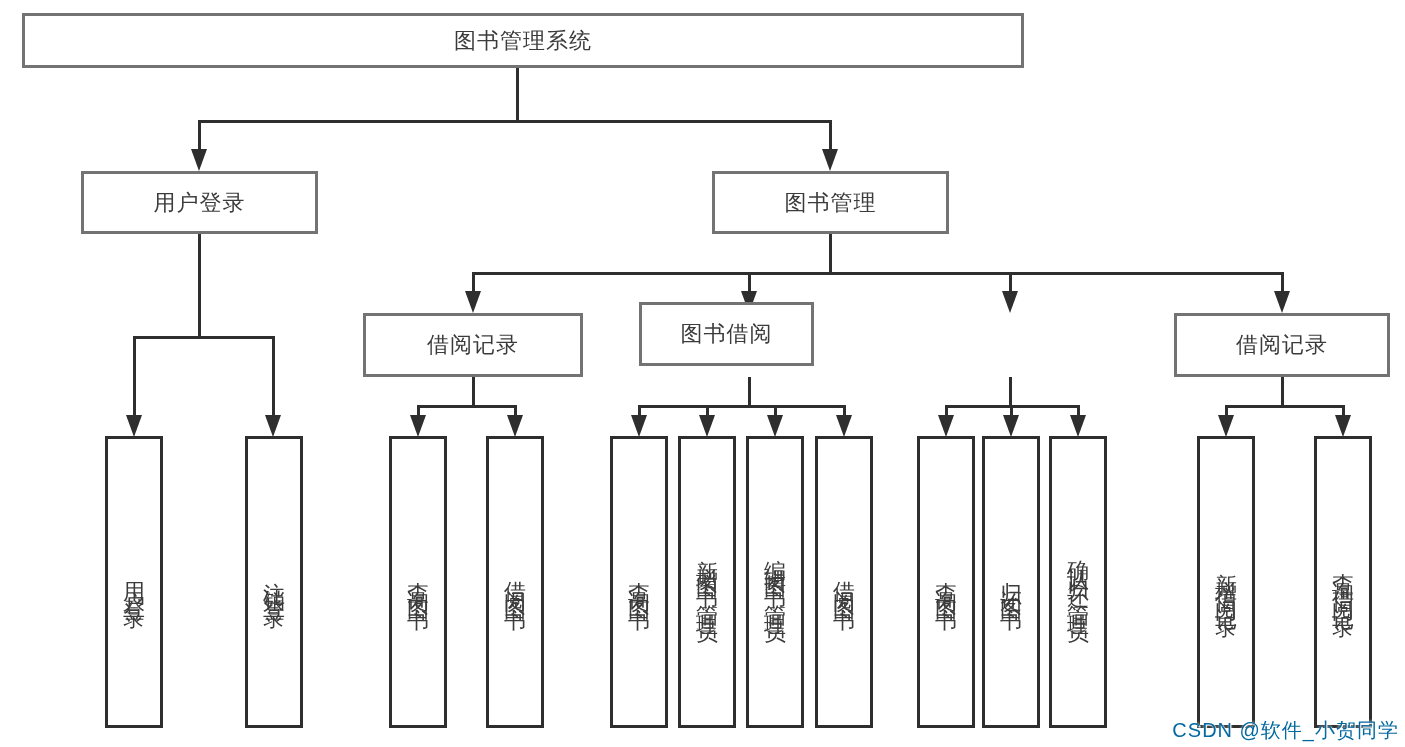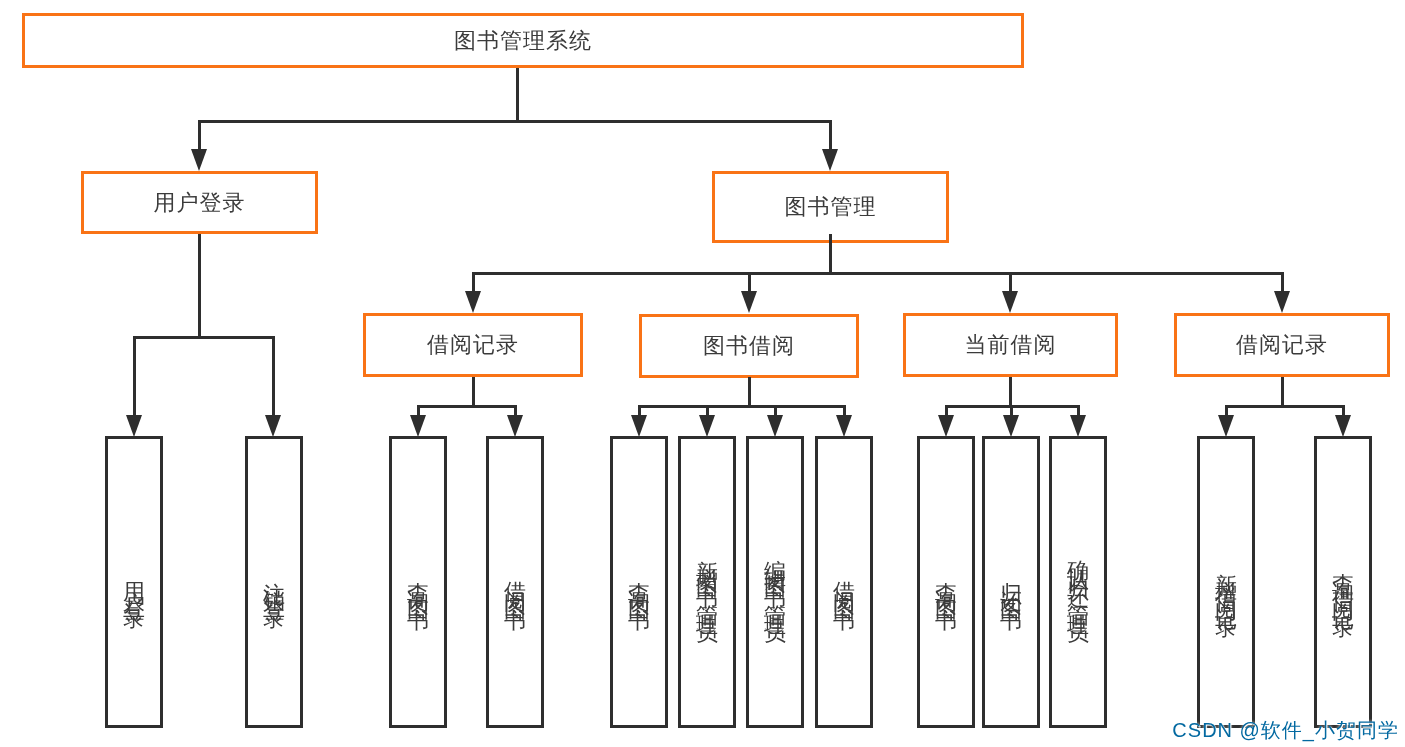--- a/index.html
+++ b/index.html
@@ -7,21 +7,21 @@
     position:relative;
     width:1405px;height:747px;
     background:#ffffff;
     font-family:"Liberation Sans", sans-serif;
     color:#3b3b3b;
     overflow:hidden;
   }
   .box{
     position:absolute;
     box-sizing:border-box;
-    border:3px solid #f97316;
+    border:3px solid #737373;
     background:#ffffff;
     display:flex;align-items:center;justify-content:center;
     font-size:22px;
     letter-spacing:1px;
     color:#3b3b3b;
   }
   .leaf{
     position:absolute;
     box-sizing:border-box;
     border:3px solid #2e2e2e;
@@ -63,43 +63,42 @@
   <div class="box" style="left:22px;top:13px;width:1002px;height:55px;">图书管理系统</div>
 
   <div class="vl" style="left:516px;top:68px;height:52px;"></div>
   <div class="hl" style="left:198px;top:120px;width:634px;"></div>
   <div class="vl" style="left:198px;top:120px;height:31px;"></div>
   <div class="ar" style="left:191px;top:149px;"></div>
   <div class="vl" style="left:829px;top:120px;height:31px;"></div>
   <div class="ar" style="left:822px;top:149px;"></div>
 
   <div class="box" style="left:81px;top:171px;width:237px;height:63px;">用户登录</div>
-  <div class="box" style="left:712px;top:171px;width:237px;height:72px;">图书管理</div>
+  <div class="box" style="left:712px;top:171px;width:237px;height:63px;">图书管理</div>
 
   <div class="vl" style="left:198px;top:234px;height:102px;"></div>
   <div class="hl" style="left:133px;top:336px;width:142px;"></div>
   <div class="vl" style="left:133px;top:336px;height:81px;"></div>
   <div class="ar" style="left:126px;top:415px;"></div>
   <div class="vl" style="left:272px;top:336px;height:81px;"></div>
   <div class="ar" style="left:265px;top:415px;"></div>
 
   <div class="vl" style="left:829px;top:234px;height:38px;"></div>
   <div class="hl" style="left:472px;top:272px;width:811px;"></div>
   <div class="vl" style="left:472px;top:272px;height:21px;"></div>
   <div class="ar" style="left:465px;top:291px;"></div>
   <div class="vl" style="left:748px;top:272px;height:21px;"></div>
   <div class="ar" style="left:741px;top:291px;"></div>
   <div class="vl" style="left:1009px;top:272px;height:21px;"></div>
   <div class="ar" style="left:1002px;top:291px;"></div>
   <div class="vl" style="left:1281px;top:272px;height:21px;"></div>
   <div class="ar" style="left:1274px;top:291px;"></div>
 
   <div class="box" style="left:363px;top:313px;width:220px;height:64px;">借阅记录</div>
-  <div class="box" style="left:639px;top:314px;width:220px;height:64px;">图书借阅</div>
-  <div class="box" style="left:903px;top:313px;width:215px;height:64px;">当前借阅</div>
+  <div class="box" style="left:639px;top:302px;width:175px;height:64px;">图书借阅</div>
   <div class="box" style="left:1174px;top:313px;width:216px;height:64px;">借阅记录</div>
 
   <div class="vl" style="left:472px;top:377px;height:28px;"></div>
   <div class="hl" style="left:417px;top:405px;width:100px;"></div>
   <div class="vl" style="left:417px;top:405px;height:12px;"></div>
   <div class="ar" style="left:410px;top:415px;"></div>
   <div class="vl" style="left:514px;top:405px;height:12px;"></div>
   <div class="ar" style="left:507px;top:415px;"></div>
 
   <div class="vl" style="left:748px;top:377px;height:28px;"></div>

